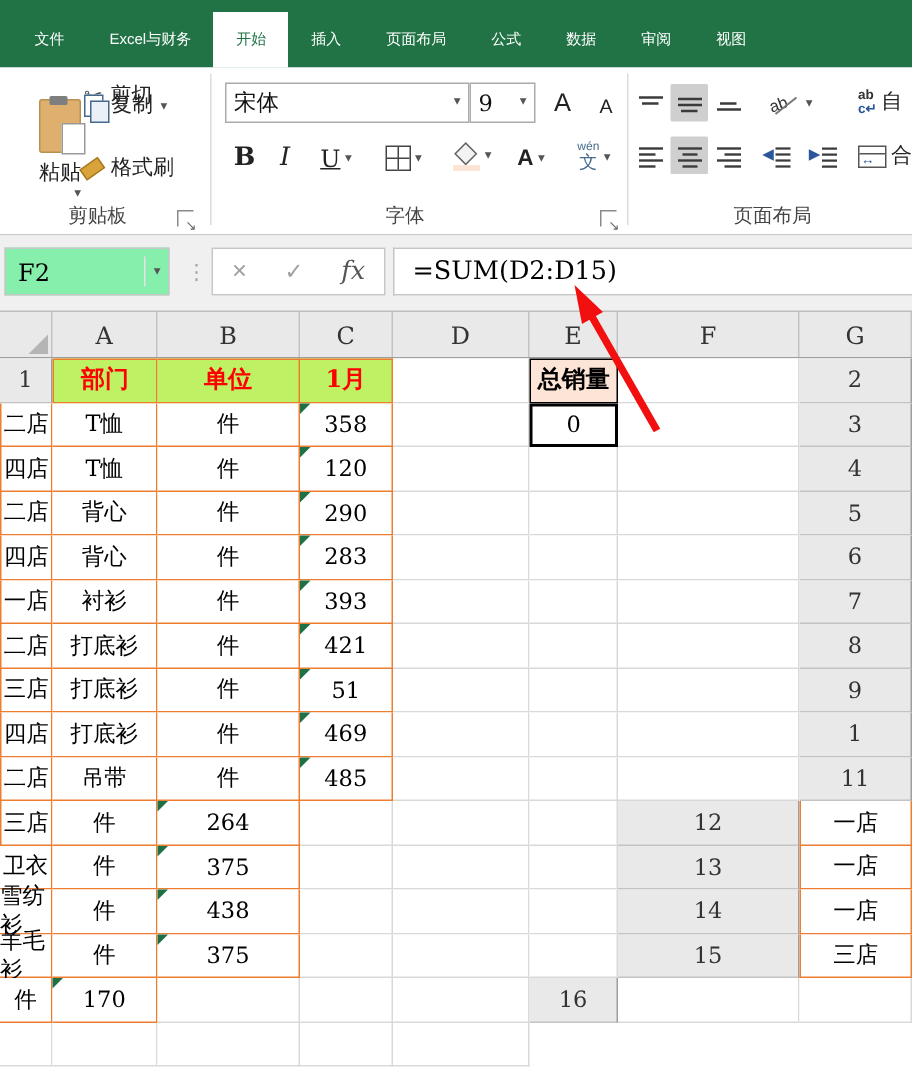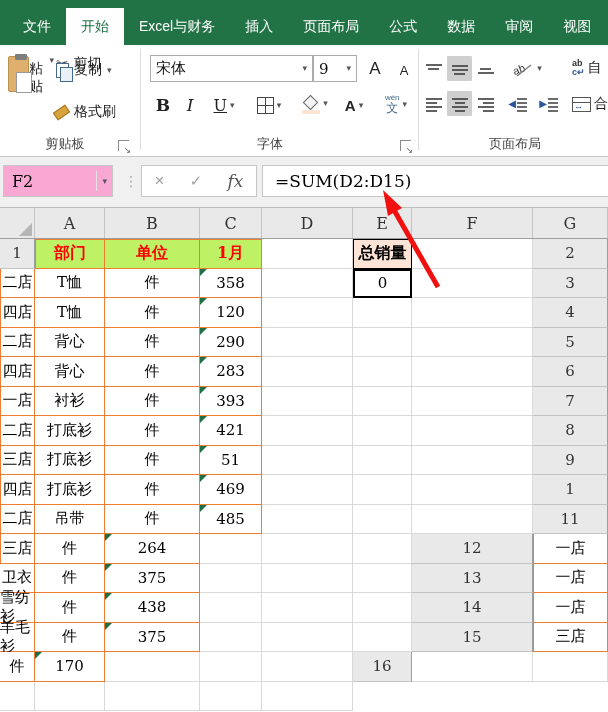--- a/index.html
+++ b/index.html
@@ -1,34 +1,34 @@
 <!DOCTYPE html>
 <html><head>
 <meta charset="utf-8">
 <style>
   html,body{margin:0;padding:0;}
   .app{position:relative;width:608px;height:712px;overflow:hidden;background:#fff;
        font-family:"Liberation Sans",sans-serif;-webkit-font-smoothing:antialiased;}
 
   
   .titlebar{height:45px;background:#217346;display:flex;align-items:flex-end;padding-left:8px;}
-  .tab{height:37px;line-height:37px;padding:0 15px;color:#fff;font-size:14px;white-space:nowrap;cursor:default;}
+  .tab{height:37px;line-height:37px;padding:0 15px;color:#fff;font-size:10px;white-space:nowrap;cursor:default;}
   .tab.active{background:#fff;color:#217346;}
 
   
   .ribbon{position:relative;height:111px;background:#fff;border-bottom:1px solid #C9C9C9;}
   .rdiv{position:absolute;top:4px;bottom:6px;width:1px;background:#DCDCDC;}
   .grp-label{position:absolute;bottom:3px;font-size:13px;color:#444;text-align:center;}
   .launcher{position:absolute;bottom:5px;width:10px;height:10px;border-left:1px solid #8a8a8a;border-top:1px solid #8a8a8a;}
   .launcher::after{content:"↘";position:absolute;right:-2px;bottom:-4px;font-size:9px;color:#666;}
   .caret{font-size:9px;color:#555;line-height:1;}
   .caret::after{content:"▾";}
 
   
-  .paste-btn{position:absolute;left:8px;top:11px;width:46px;height:80px;display:flex;flex-direction:row;align-items:flex-start;cursor:default;}
+  .paste-btn{position:absolute;left:8px;top:21px;width:46px;height:80px;display:flex;flex-direction:column;align-items:flex-end;cursor:default;}
   .clip-ic{position:relative;width:26px;height:34px;background:#DFAF6E;border:1px solid #B9914F;border-radius:2px;}
   .clip-ic::before{content:"";position:absolute;left:6px;top:-3px;width:12px;height:6px;background:#7E7E7E;border-radius:1px;}
   .clip-ic::after{content:"";position:absolute;right:-4px;bottom:-2px;width:14px;height:19px;background:#fff;border:1px solid #9a9a9a;}
   .paste-btn .lbl{font-size:14px;color:#222;margin-top:4px;}
   .sbtn{position:absolute;display:flex;align-items:center;gap:5px;font-size:14px;color:#222;white-space:nowrap;cursor:default;}
   .ic-scissors{color:#444;font-size:15px;}.ic-scissors::after{content:"✂";}
   .ic-copy{position:relative;width:11px;height:13px;border:1px solid #44698D;background:#fff;}
   .ic-copy::before{content:"";position:absolute;left:3px;top:3px;width:11px;height:13px;border:1px solid #44698D;background:#EAF0F8;}
   .ic-brush{width:13px;height:7px;background:#D8A33A;border:1px solid #A87B22;transform:rotate(-35deg);display:inline-block;}
 
@@ -58,21 +58,21 @@
   .abtn svg{display:block;}
   .ind-arrow{color:#2B579A;font-size:10px;line-height:1;}
   .ic-merge{position:relative;width:17px;height:13px;border:1px solid #555;background:linear-gradient(#555,#555) 0 4px/100% 1px no-repeat;}
   .ic-merge .mg{position:absolute;left:1px;top:3px;font-size:9px;color:#2B579A;}
   .wraplbl,.mergelbl{font-size:14px;color:#222;}
   .ic-wrap{display:flex;flex-direction:column;line-height:1;color:#333;font-size:9px;font-weight:bold;}
   .ic-wrap .ret{color:#2B579A;}
 
   
   .fbar{position:relative;height:50px;background:#F0F0F0;border-bottom:1px solid #BDBDBD;}
-  .namebox{position:absolute;left:3px;top:8px;width:110px;height:32px;background:#f9a8d4;border:1px solid #C6C6C6;
+  .namebox{position:absolute;left:3px;top:8px;width:110px;height:32px;background:#86efac;border:1px solid #C6C6C6;
            display:flex;align-items:center;font-family:"DejaVu Serif",serif;font-size:16px;padding-left:8px;box-sizing:border-box;}
   .namebox .nbsep{margin-left:auto;width:1px;height:20px;background:#E3E3E3;}
   .namebox .caret{padding:0 5px;}
   .fdots{position:absolute;left:124px;top:16px;color:#A6A6A6;font-size:14px;letter-spacing:0;}
   .fdots::after{content:"⋮";}
   .fxbox{position:absolute;left:141px;top:8px;width:116px;height:32px;background:#fff;border:1px solid #C6C6C6;
          display:flex;align-items:center;justify-content:space-around;box-sizing:border-box;}
   .fx-x{color:#A0A0A0;font-size:17px;}.fx-x::after{content:"×";}
   .fx-chk{color:#A0A0A0;font-size:15px;}.fx-chk::after{content:"✓";}
   .fx-fx{font-family:"DejaVu Serif",serif;font-style:italic;font-size:17px;color:#555;}
@@ -100,22 +100,22 @@
 
   .arrow-svg{position:absolute;left:0;top:0;pointer-events:none;z-index:40;}
 </style>
 </head>
 <body>
 
 <div class="app">
 
   <div class="titlebar" id="tabbar">
       <div class="tab">文件</div>
+      <div class="tab">Excel与财务</div>
       <div class="tab active">开始</div>
-      <div class="tab">Excel与财务</div>
       <div class="tab">插入</div>
       <div class="tab">页面布局</div>
       <div class="tab">公式</div>
       <div class="tab">数据</div>
       <div class="tab">审阅</div>
       <div class="tab">视图</div>
     </div>
 
   <div class="ribbon">
     <div class="rdiv" style="left:140px"></div>

